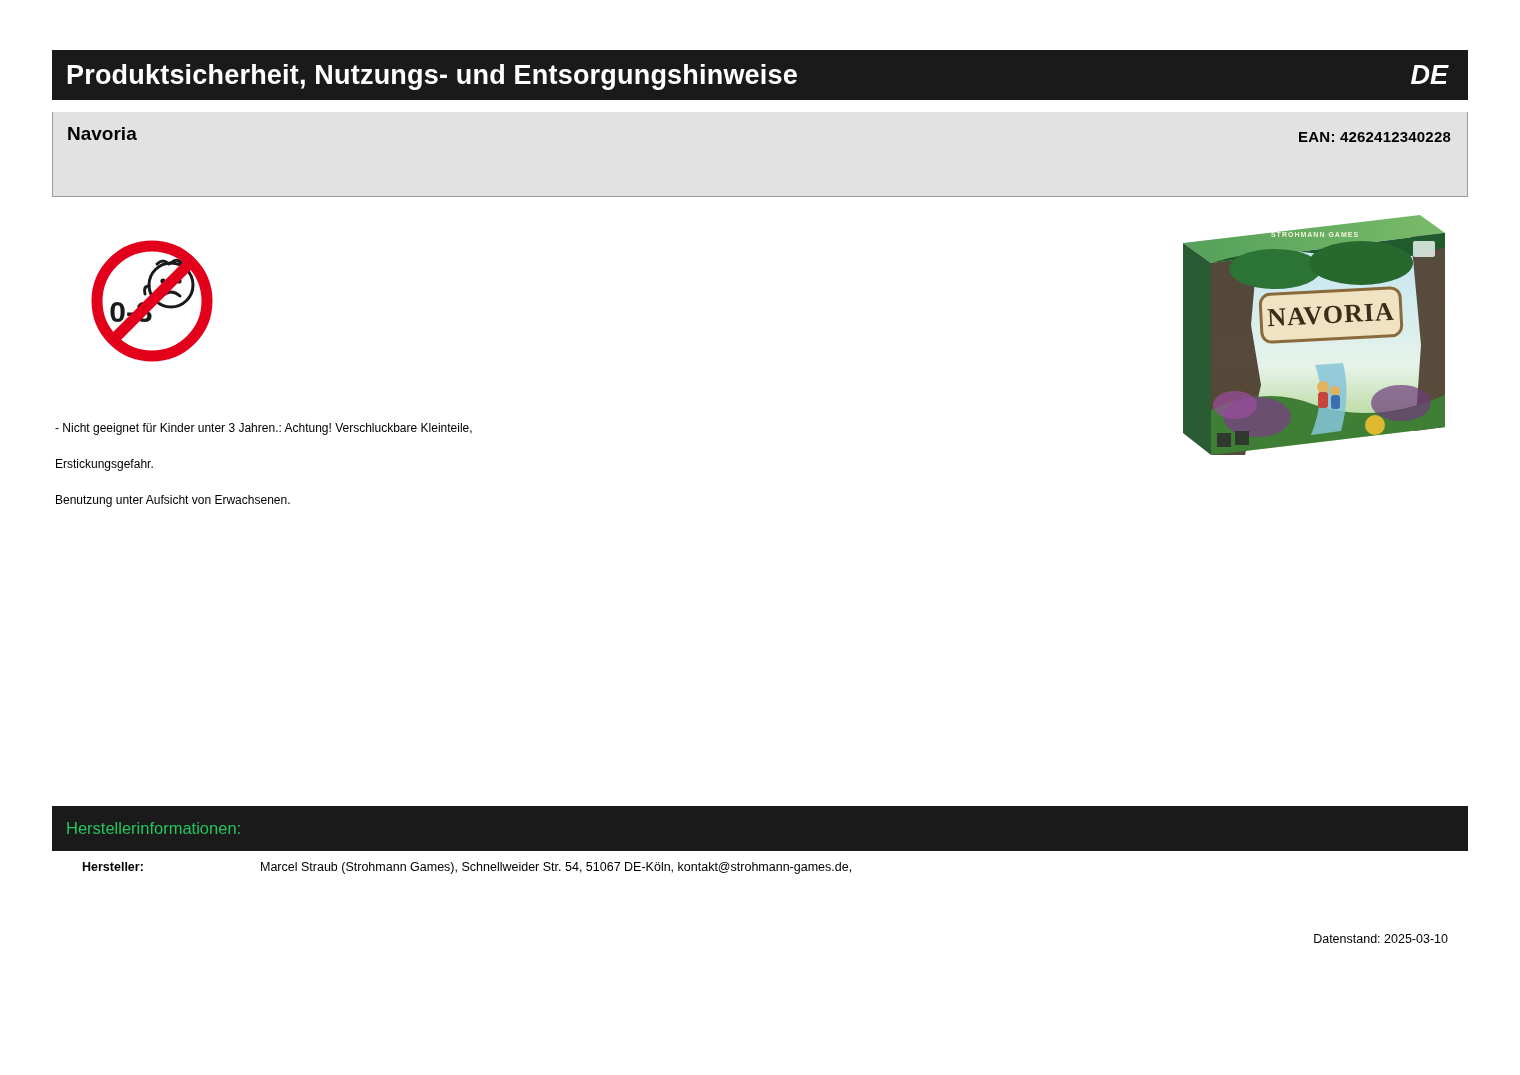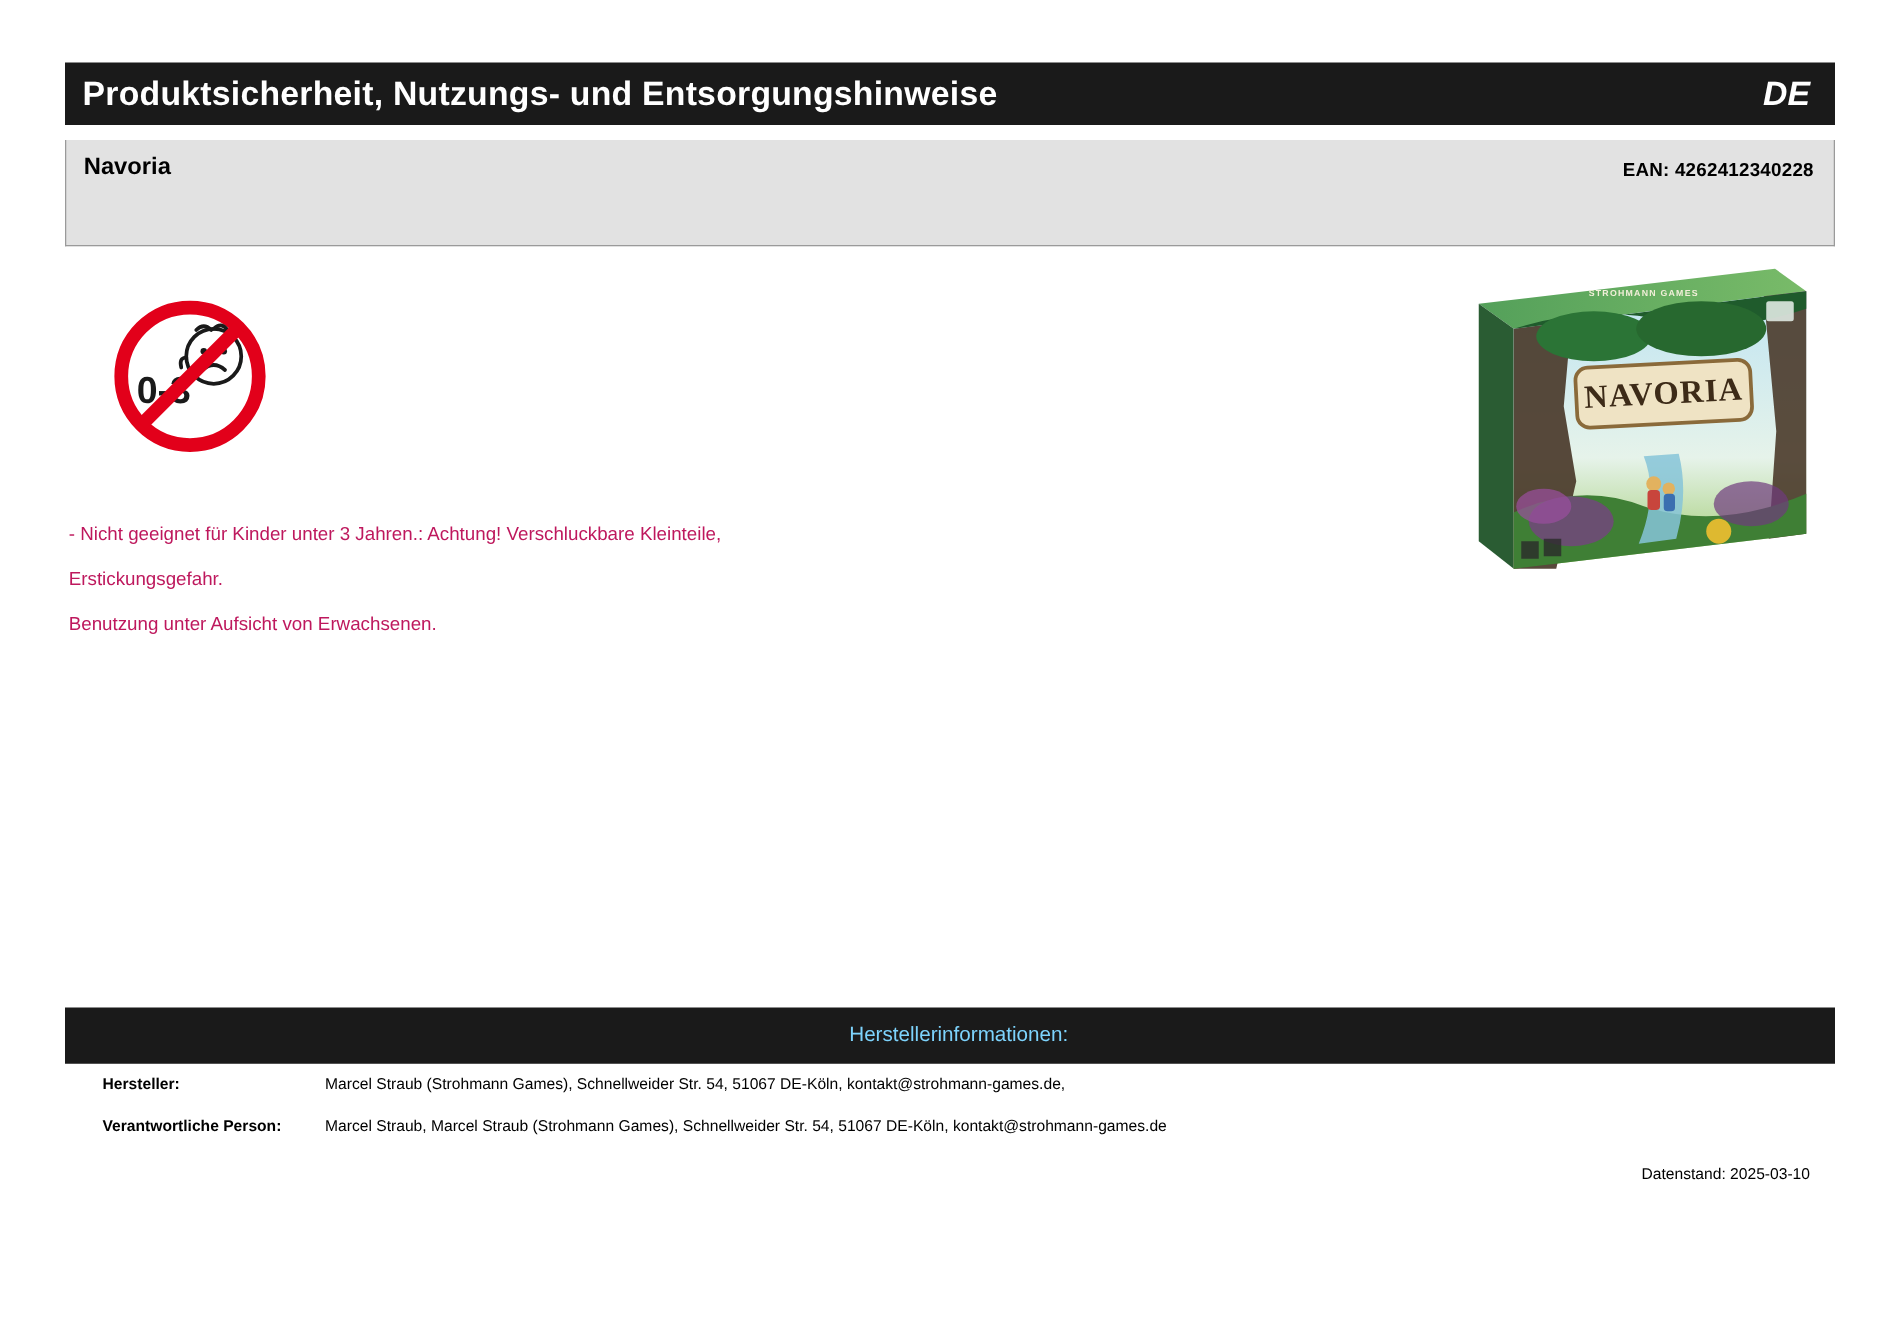--- a/index.html
+++ b/index.html
@@ -98,40 +98,39 @@
     height: 265px;
   }
   .product-image svg { display: block; }
 
   
   .body-text {
     position: absolute;
     left: 55px;
     top: 410px;
     width: 1090px;
-    font-size: 15px;
+    font-size: 12px;
     line-height: 36px;
-    color: #be185d;
+    color: #000000;
   }
   .body-text p { margin: 0; }
 
   
   .manu-bar {
     position: absolute;
     left: 52px;
     top: 806px;
     width: 1416px;
     height: 45px;
     background: #1a1a1a;
-    color: #7dd3fc;
+    color: #22c55e;
     display: flex;
     align-items: center;
     box-sizing: border-box;
     padding-left: 14px;
-    justify-content: center;
   }
   .manu-bar-label {
     font-size: 16.5px;
   }
   .manu-rows {
     position: absolute;
     left: 52px;
     top: 860px;
     width: 1416px;
     font-size: 12.5px;
@@ -262,21 +261,17 @@
 
   <div class="manu-bar">
     <span class="manu-bar-label">Herstellerinformationen:</span>
   </div>
 
   <div class="manu-rows">
     <div class="manu-row">
       <div class="manu-key k1">Hersteller:</div>
       <div class="manu-val">Marcel Straub (Strohmann Games), Schnellweider Str. 54, 51067 DE-Köln, kontakt@strohmann-games.de,</div>
     </div>
-    <div class="manu-row">
-      <div class="manu-key k2">Verantwortliche Person:</div>
-      <div class="manu-val">Marcel Straub, Marcel Straub (Strohmann Games), Schnellweider Str. 54, 51067 DE-Köln, kontakt@strohmann-games.de</div>
-    </div>
   </div>
 
   <div class="datastand">Datenstand: 2025-03-10</div>
 
 </div>
 
 </body></html>

